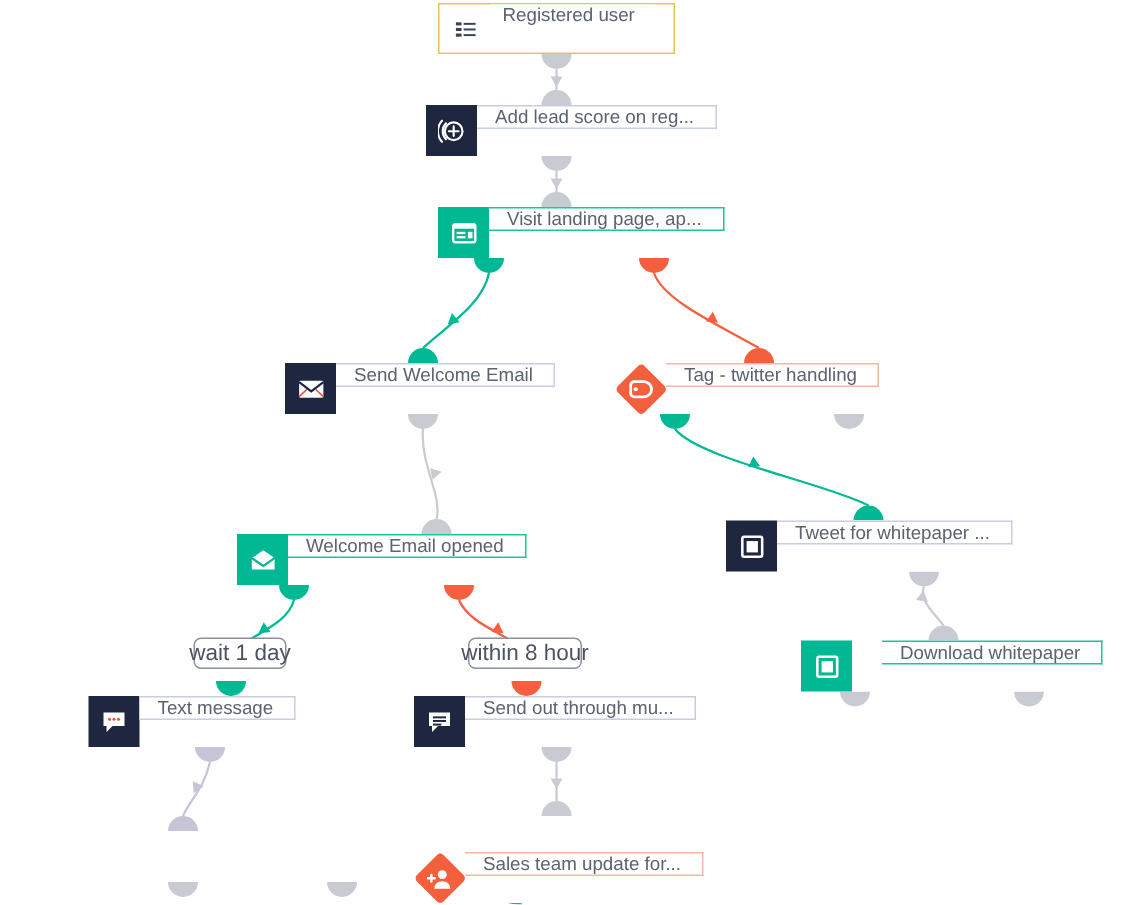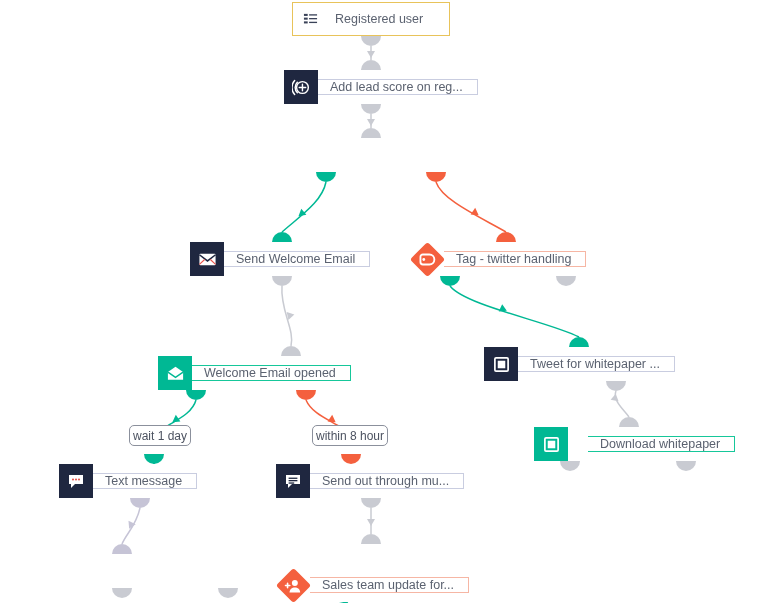--- a/index.html
+++ b/index.html
@@ -8,21 +8,21 @@
     background:#ffffff;
     font-family:"Liberation Sans", sans-serif;
     position:relative;
   }
   #canvas{position:absolute;inset:0;width:757px;height:603px;overflow:hidden;background:#fff;}
   #edges{position:absolute;left:0;top:0;width:757px;height:603px;pointer-events:none;}
 
   
   .node{
     position:absolute;
-    display:flex;align-items:center;
+    display:flex;align-items:flex-start;
     background:#ffffff;
     box-sizing:border-box;
     height:34px;
     z-index:5;
   }
   .node .ico{
     width:34px;height:34px;
     flex:0 0 34px;
     display:flex;align-items:center;justify-content:center;
     box-sizing:border-box;
@@ -63,21 +63,21 @@
 
   
   .pill{
     position:absolute;
     height:21px;
     border:1px solid #8b909c;
     border-radius:5px;
     background:#fff;
     display:flex;align-items:center;justify-content:center;
     padding:0 9px;
-    font-size:12px;
+    font-size:15px;
     color:#4c5260;
     white-space:nowrap;
     box-sizing:border-box;
     z-index:6;
   }
 
   
   .port{
     position:absolute;
     width:20px;height:10px;
@@ -170,20 +170,32 @@
       <div class="ico">
         <svg width="19" height="19" viewBox="0 0 20 20">
           <circle cx="11" cy="10" r="6.2" fill="none" stroke="#fff" stroke-width="1.5"></circle>
           <path d="M11 6.6v6.8M7.6 10h6.8" stroke="#fff" stroke-width="1.5" stroke-linecap="round"></path>
           <path d="M5.6 4.4a8 8 0 0 0 0 11.2" fill="none" stroke="#fff" stroke-width="1.5" stroke-linecap="round"></path>
           <path d="M2.8 2.6a11 11 0 0 0 0 14.8" fill="none" stroke="#fff" stroke-width="1.5" stroke-linecap="round"></path>
         </svg>
       </div>
       <div class="lbl">Add lead score on reg...</div>
     </div>
+    <div class="node v-teal" style="left: 292px; top: 138px; width: 170px;">
+      <div class="ico">
+        <svg width="17" height="17" viewBox="0 0 18 18">
+          <rect x="1.2" y="2.6" width="15.6" height="12.8" rx="1.4" fill="none" stroke="#fff" stroke-width="1.7"></rect>
+          <rect x="1.2" y="2.6" width="15.6" height="3.2" fill="#fff"></rect>
+          <rect x="3.6" y="8" width="6.2" height="1.6" fill="#fff"></rect>
+          <rect x="3.6" y="11" width="6.2" height="1.6" fill="#fff"></rect>
+          <rect x="11.6" y="8" width="3.2" height="4.6" fill="#fff"></rect>
+        </svg>
+      </div>
+      <div class="lbl">Visit landing page, ap...</div>
+    </div>
     <div class="node v-dark" style="left: 190px; top: 242px; width: 170px;">
       <div class="ico">
         <svg width="19" height="19" viewBox="0 0 20 20">
           <rect x="1.5" y="4" width="17" height="12" rx="1" fill="#fff"></rect>
           <path d="M1.5 5 L10 11.5 L18.5 5" fill="none" stroke="#1f2740" stroke-width="1.6"></path>
           <path d="M1.5 15.2 L7 10 M18.5 15.2 L13 10" stroke="#e8554d" stroke-width="1.2" fill="none"></path>
         </svg>
       </div>
       <div class="lbl">Send Welcome Email</div>
     </div>

